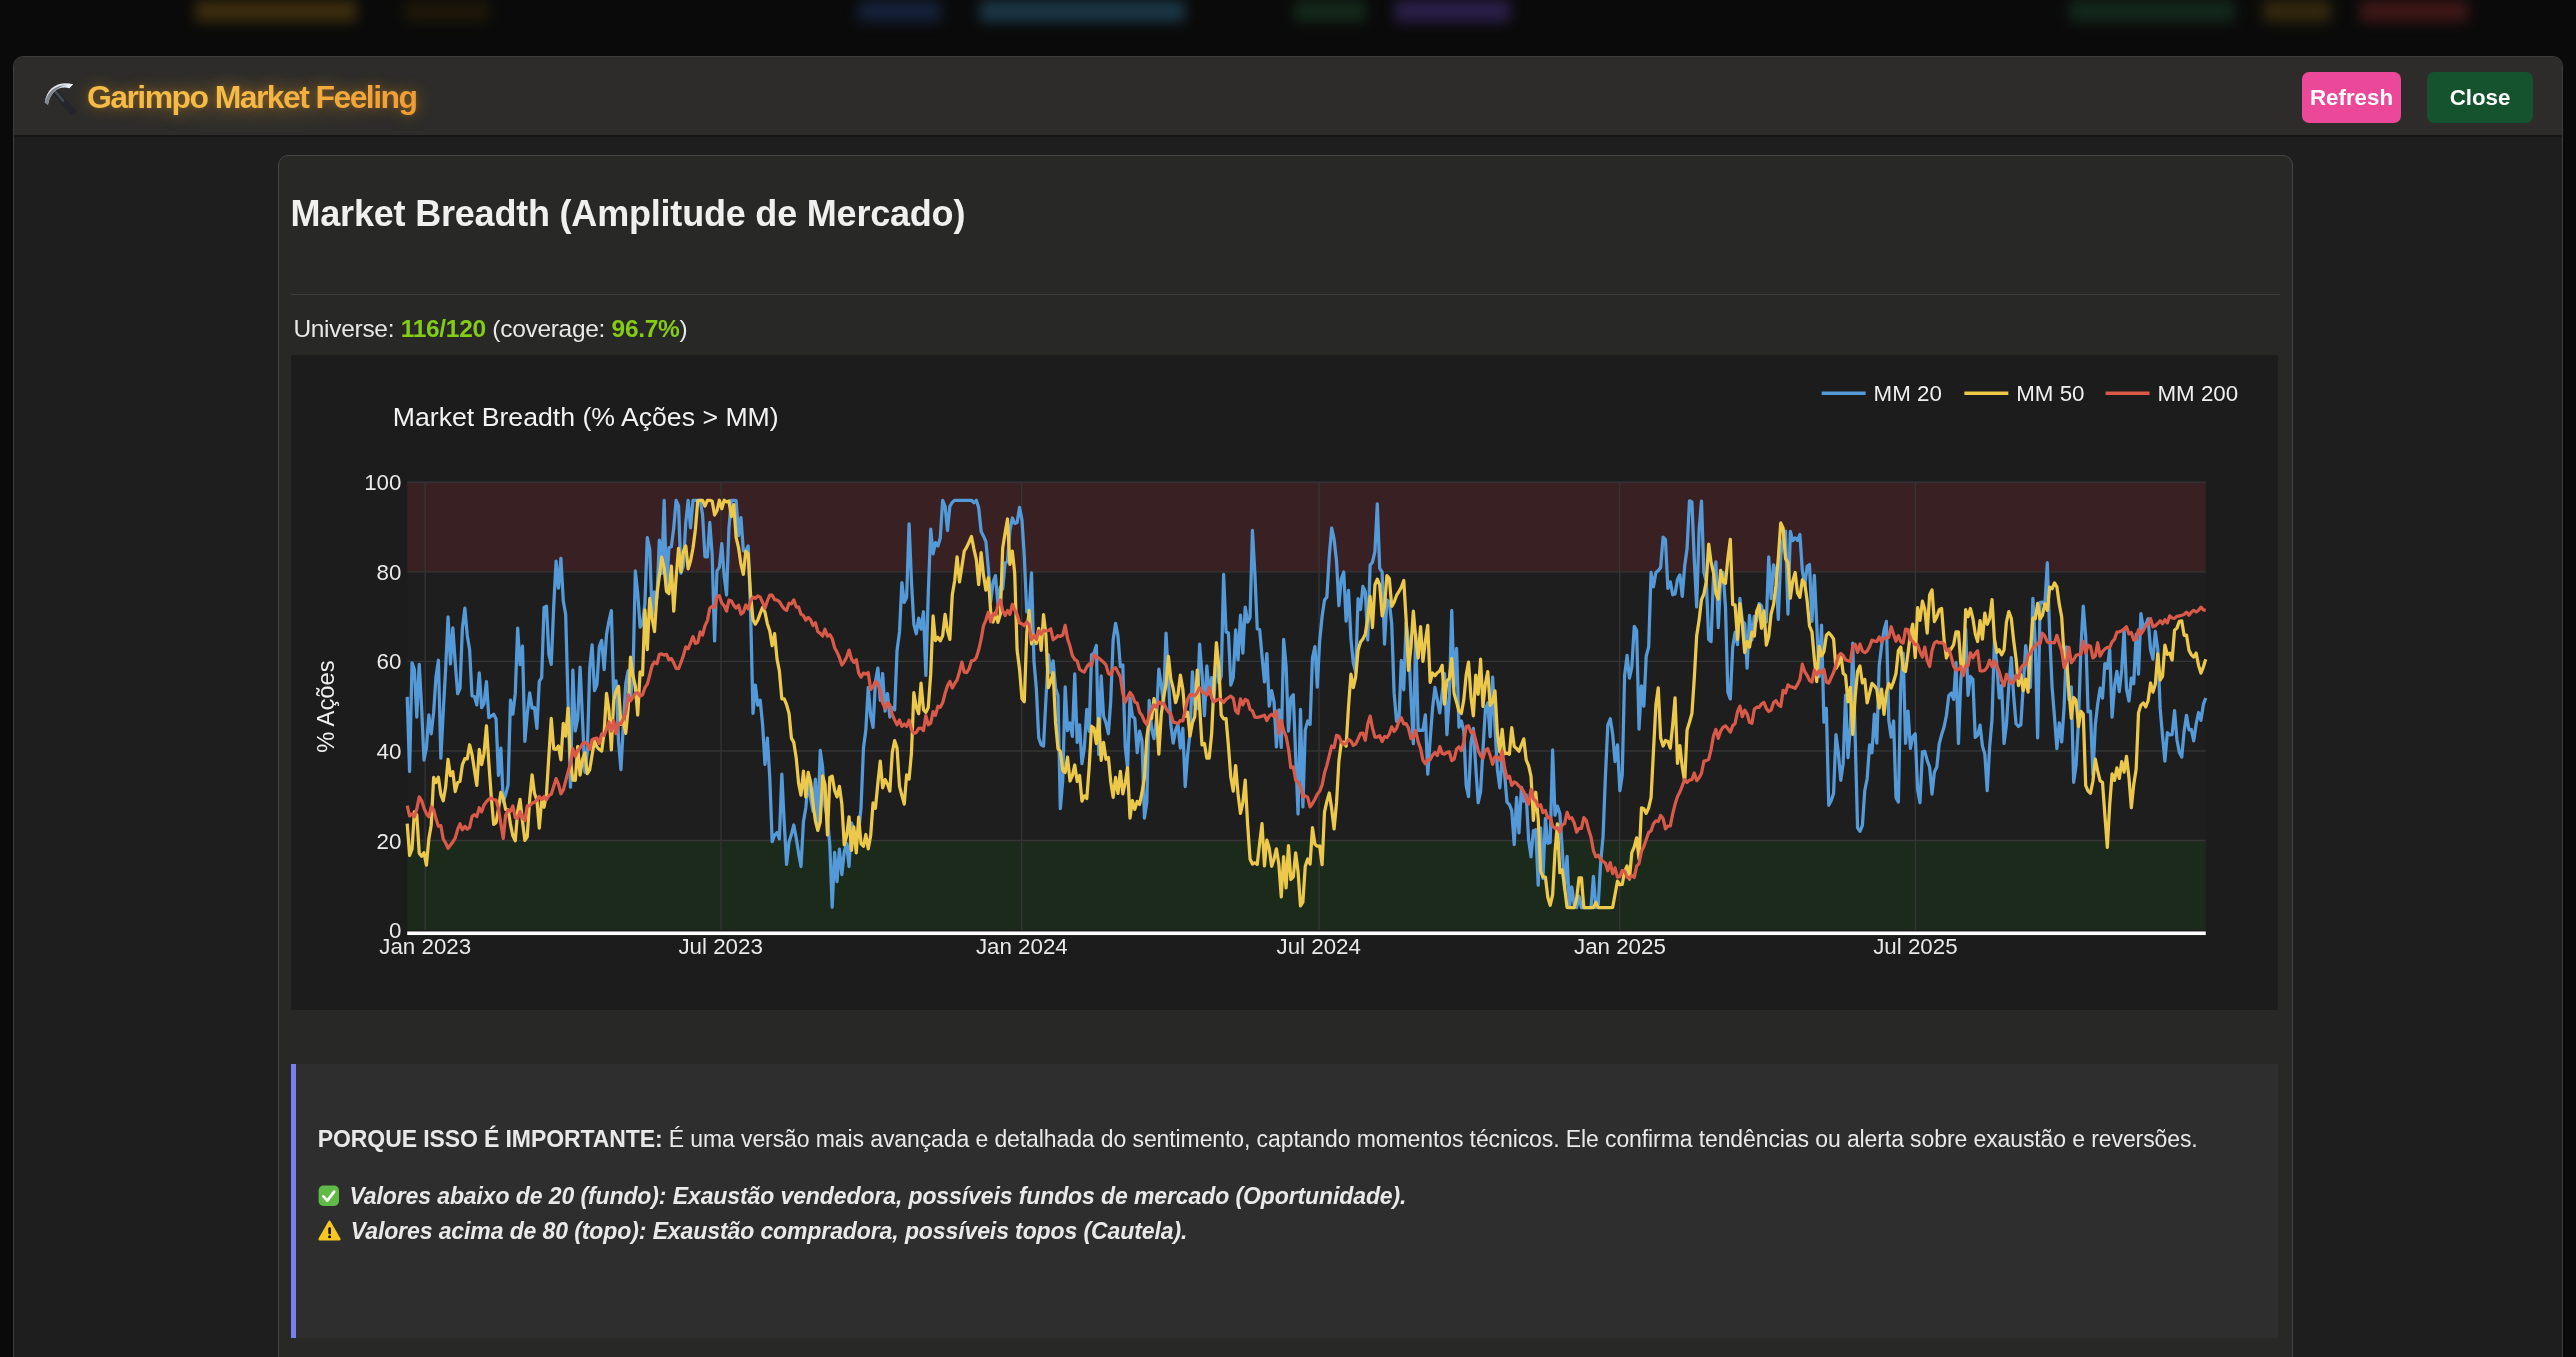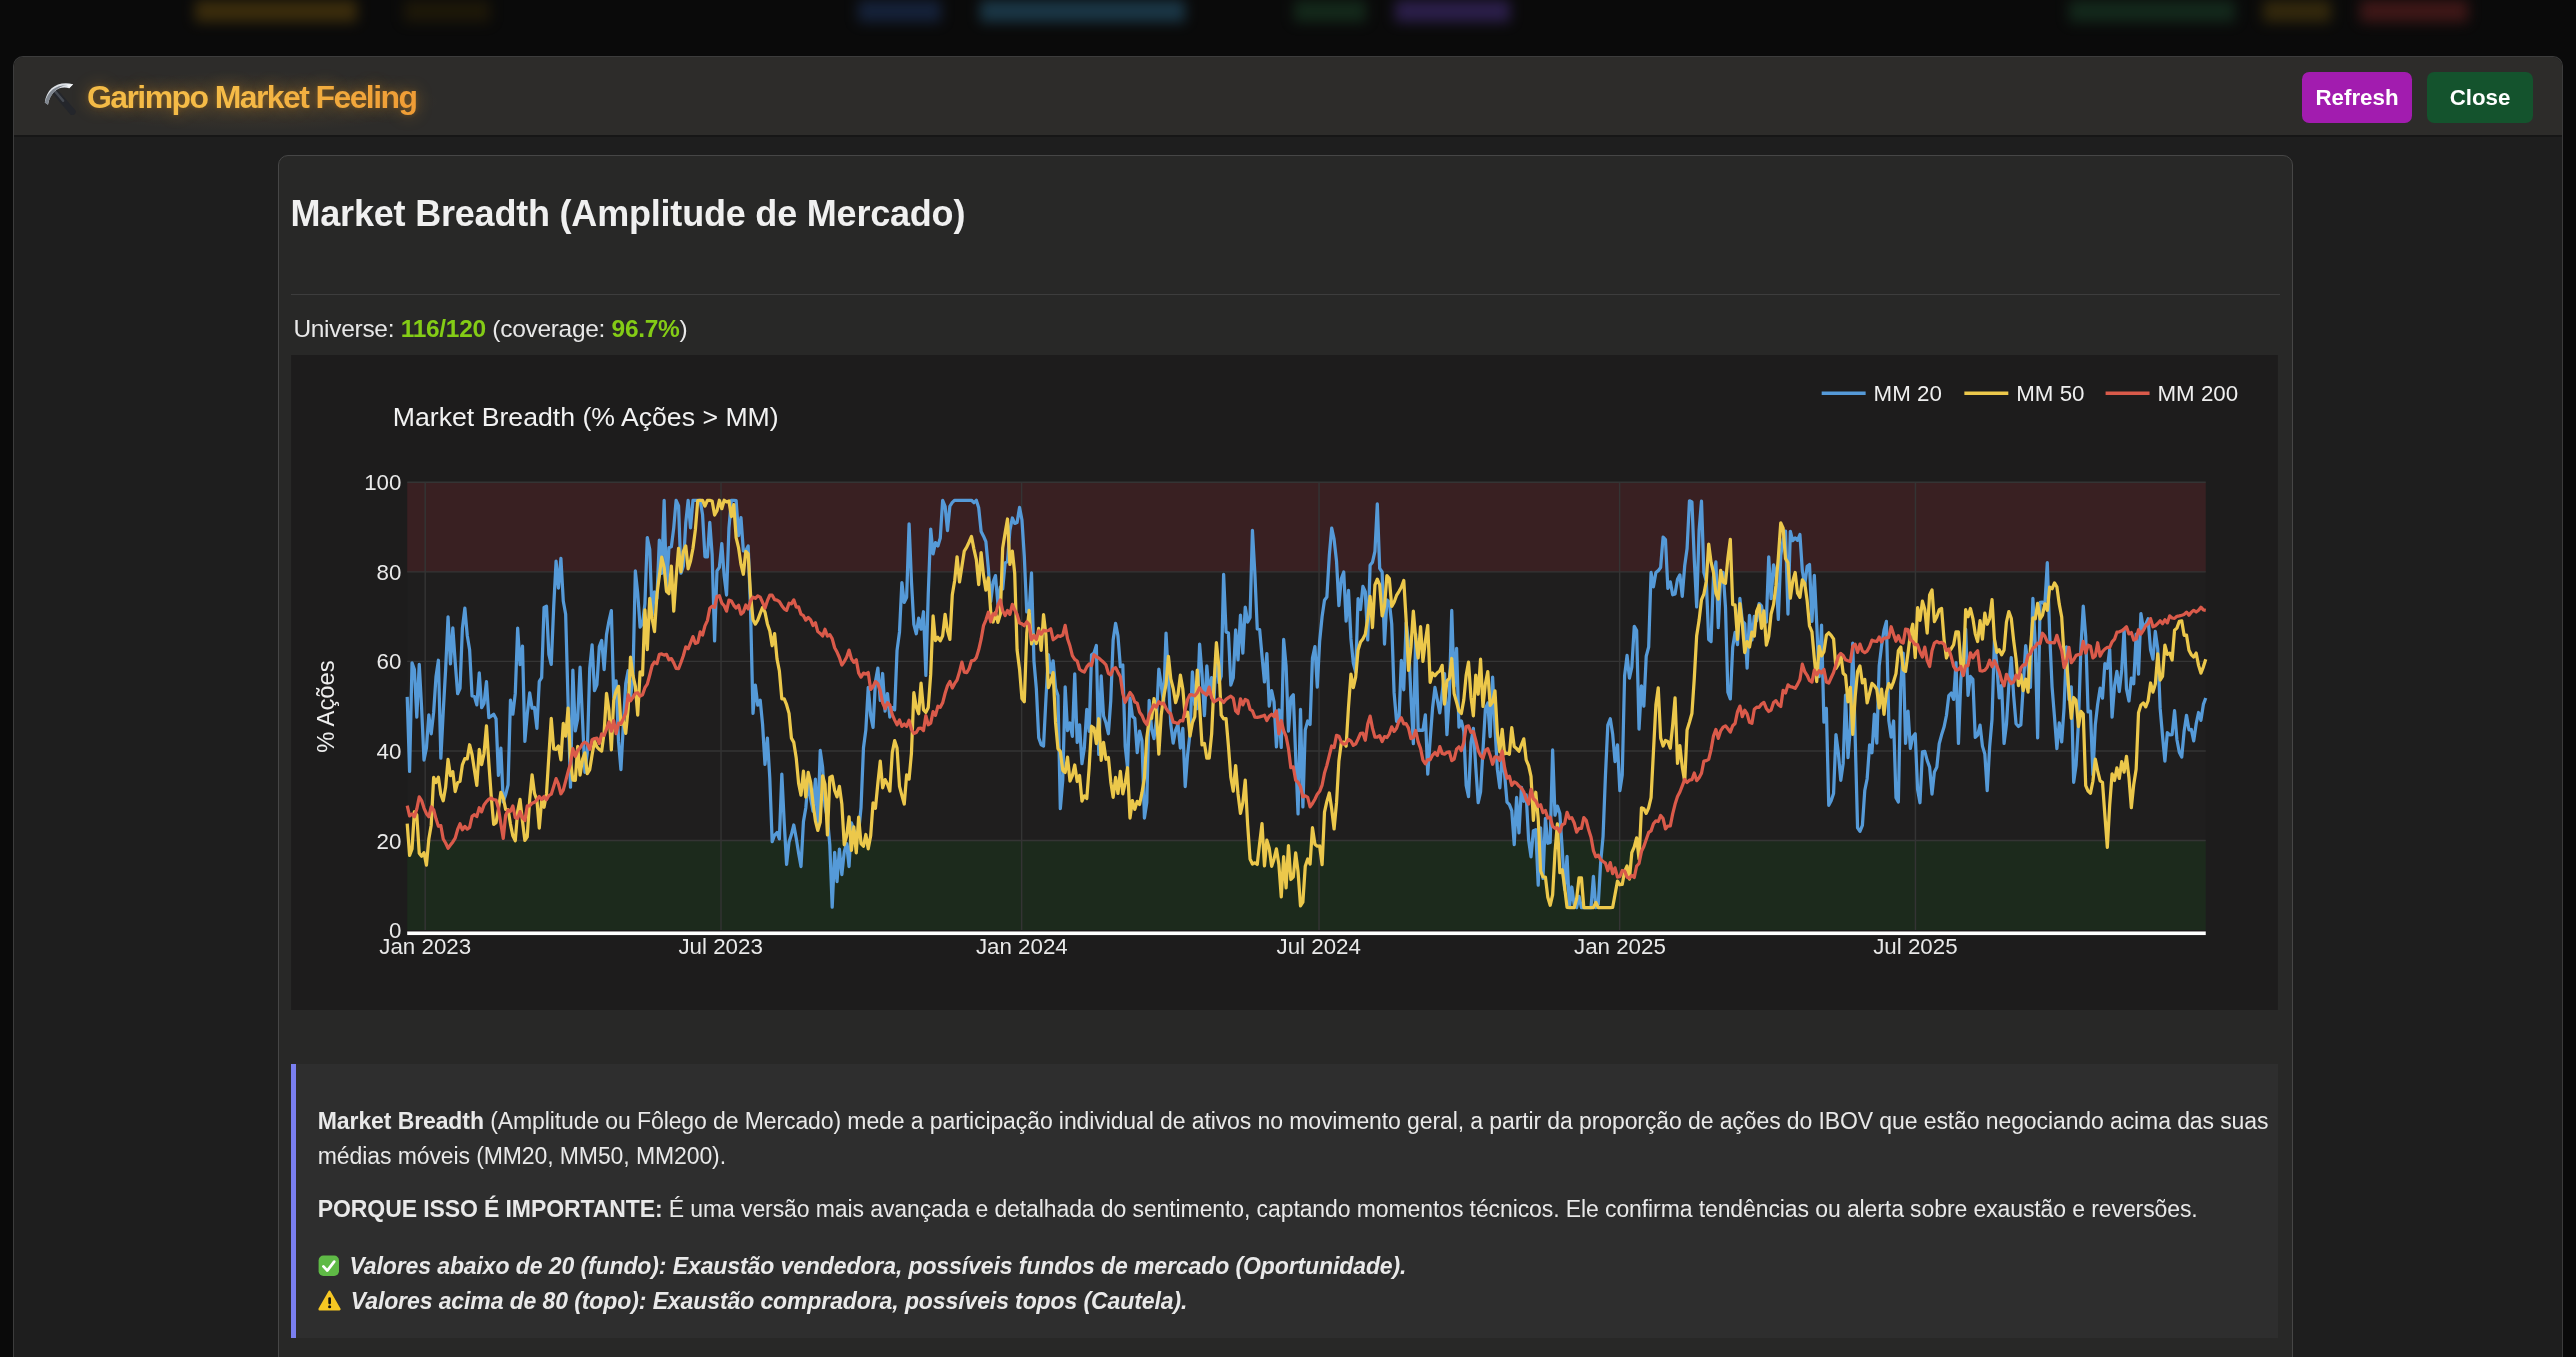--- a/index.html
+++ b/index.html
@@ -57,21 +57,21 @@
       <div class="hglow"></div>
       <svg class="pick" width="33" height="35" viewBox="0 0 46 48" style="position:absolute;left:29px;top:23px;">
         <line x1="17" y1="16" x2="41" y2="44" stroke="#24262b" stroke-width="9" stroke-linecap="round"></line>
         <line x1="16.5" y1="15" x2="28" y2="28.5" stroke="#454a52" stroke-width="3.5" stroke-linecap="round"></line>
         <path d="M2.5 31 C5 11, 21 0.5, 42 5.5 L36.5 11 C22.5 7.5, 10.5 15, 7 34 Z" fill="#dde1e6"></path>
         <path d="M2.5 31 C7 15, 17 7, 33 6.5 C21 8.5, 11 17, 6.5 34 Z" fill="#7f868f"></path>
         <path d="M33 6 L42 5.5 L36.5 11 Z" fill="#f2f4f6"></path>
       </svg>
       <div class="tshadow">Garimpo Market Feeling</div>
       <div class="htitle">Garimpo Market Feeling</div>
-      <div class="btn" style="left:2288px; width:110px; background:#a21caf;">Refresh</div>
+      <div class="btn" style="left:2288px; width:99px; background:#ec4899;">Refresh</div>
       <div class="btn" style="left:2413px; width:106px; background:#14532d;">Close</div>
     </div>
 
     <div class="card">
       <div class="h2">Market Breadth (Amplitude de Mercado)</div>
       <div class="divider"></div>
       <div class="universe">Universe: <b>116/120</b> (coverage: <b>96.7%</b>)</div>
 
       <svg class="chart" viewBox="0 0 2757 909">
         <rect x="0" y="0" width="2757" height="909" fill="#1d1c1c"></rect>
@@ -131,21 +131,20 @@
           <text x="2196" y="64">MM 20</text>
           <line x1="2322" y1="53" x2="2383" y2="53" stroke="#ecc84b" stroke-width="5"></line>
           <text x="2394" y="64">MM 50</text>
           <line x1="2518" y1="53" x2="2579" y2="53" stroke="#da5a4a" stroke-width="5"></line>
           <text x="2590" y="64">MM 200</text>
         </g>
       </svg>
 
       <div class="infobox">
         <div class="inner">
-          <div class="p1"><b>Market Breadth</b> (Amplitude ou Fôlego de Mercado) mede a participação individual de ativos no movimento geral, a partir da proporção de ações do IBOV que estão negociando acima das suas médias móveis (MM20, MM50, MM200).</div>
           <div class="p2"><b>PORQUE ISSO É IMPORTANTE:</b> É uma versão mais avançada e detalhada do sentimento, captando momentos técnicos. Ele confirma tendências ou alerta sobre exaustão e reversões.</div>
           <div class="p3"><svg class="em" width="21.6" height="21.6" viewBox="0 0 36 36">
               <rect x="1" y="1" width="34" height="34" rx="8" fill="#5fba46"></rect>
               <path d="M9 19 L15.5 26 L27 11" fill="none" stroke="#fff" stroke-width="4.5" stroke-linecap="round" stroke-linejoin="round"></path>
             </svg>Valores abaixo de 20 (fundo): <span class="reg">Exaustão vendedora, possíveis fundos de mercado (Oportunidade).</span><br>
           <svg class="em" width="23" height="21.6" viewBox="0 0 38 36">
               <path d="M19 3 L35.5 32 L2.5 32 Z" fill="#f6c723" stroke="#f6c723" stroke-width="4" stroke-linejoin="round"></path>
               <rect x="17" y="12" width="4.4" height="12" rx="2.2" fill="#111"></rect>
               <circle cx="19.2" cy="28" r="2.6" fill="#111"></circle>
             </svg>Valores acima de 80 (topo): <span class="reg">Exaustão compradora, possíveis topos (Cautela).</span></div>

